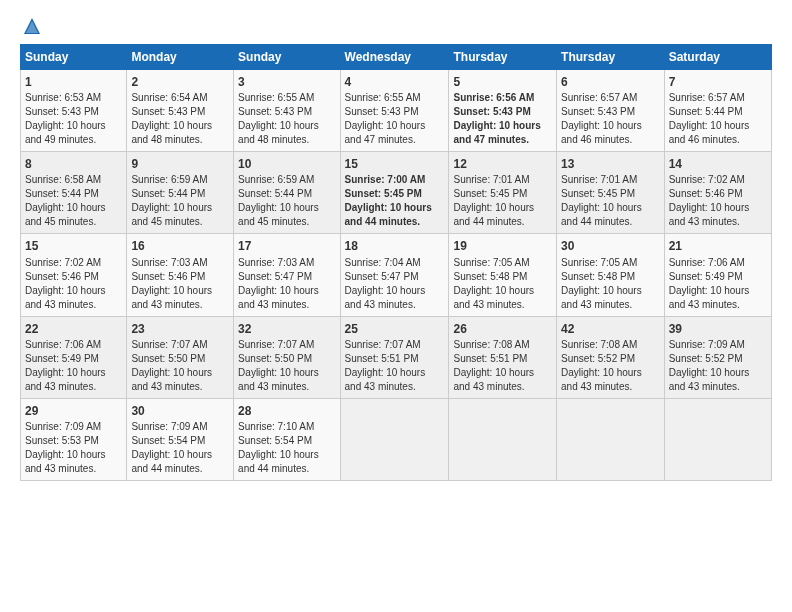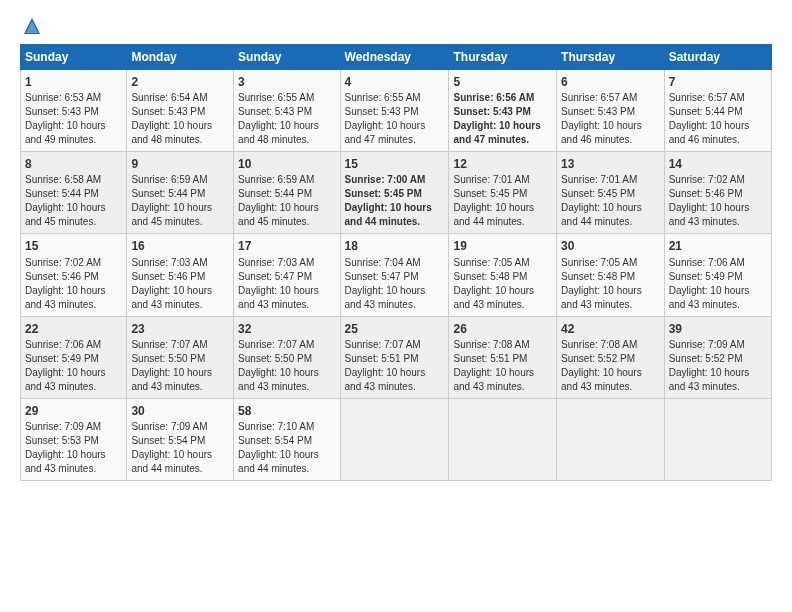--- a/index.html
+++ b/index.html
@@ -351,21 +351,21 @@
 and 43 minutes.</div>
           </td>
           <td>
             <span class="day-num">30</span>
             <div class="day-info" style="white-space: pre-line;">Sunrise: 7:09 AM
 Sunset: 5:54 PM
 Daylight: 10 hours
 and 44 minutes.</div>
           </td>
           <td>
-            <span class="day-num">58</span>
+            <span class="day-num">28</span>
             <div class="day-info" style="white-space: pre-line;">Sunrise: 7:10 AM
 Sunset: 5:54 PM
 Daylight: 10 hours
 and 44 minutes.</div>
           </td>
           <td class="empty"></td>
           <td class="empty"></td>
           <td class="empty"></td>
           <td class="empty"></td>
         </tr>

